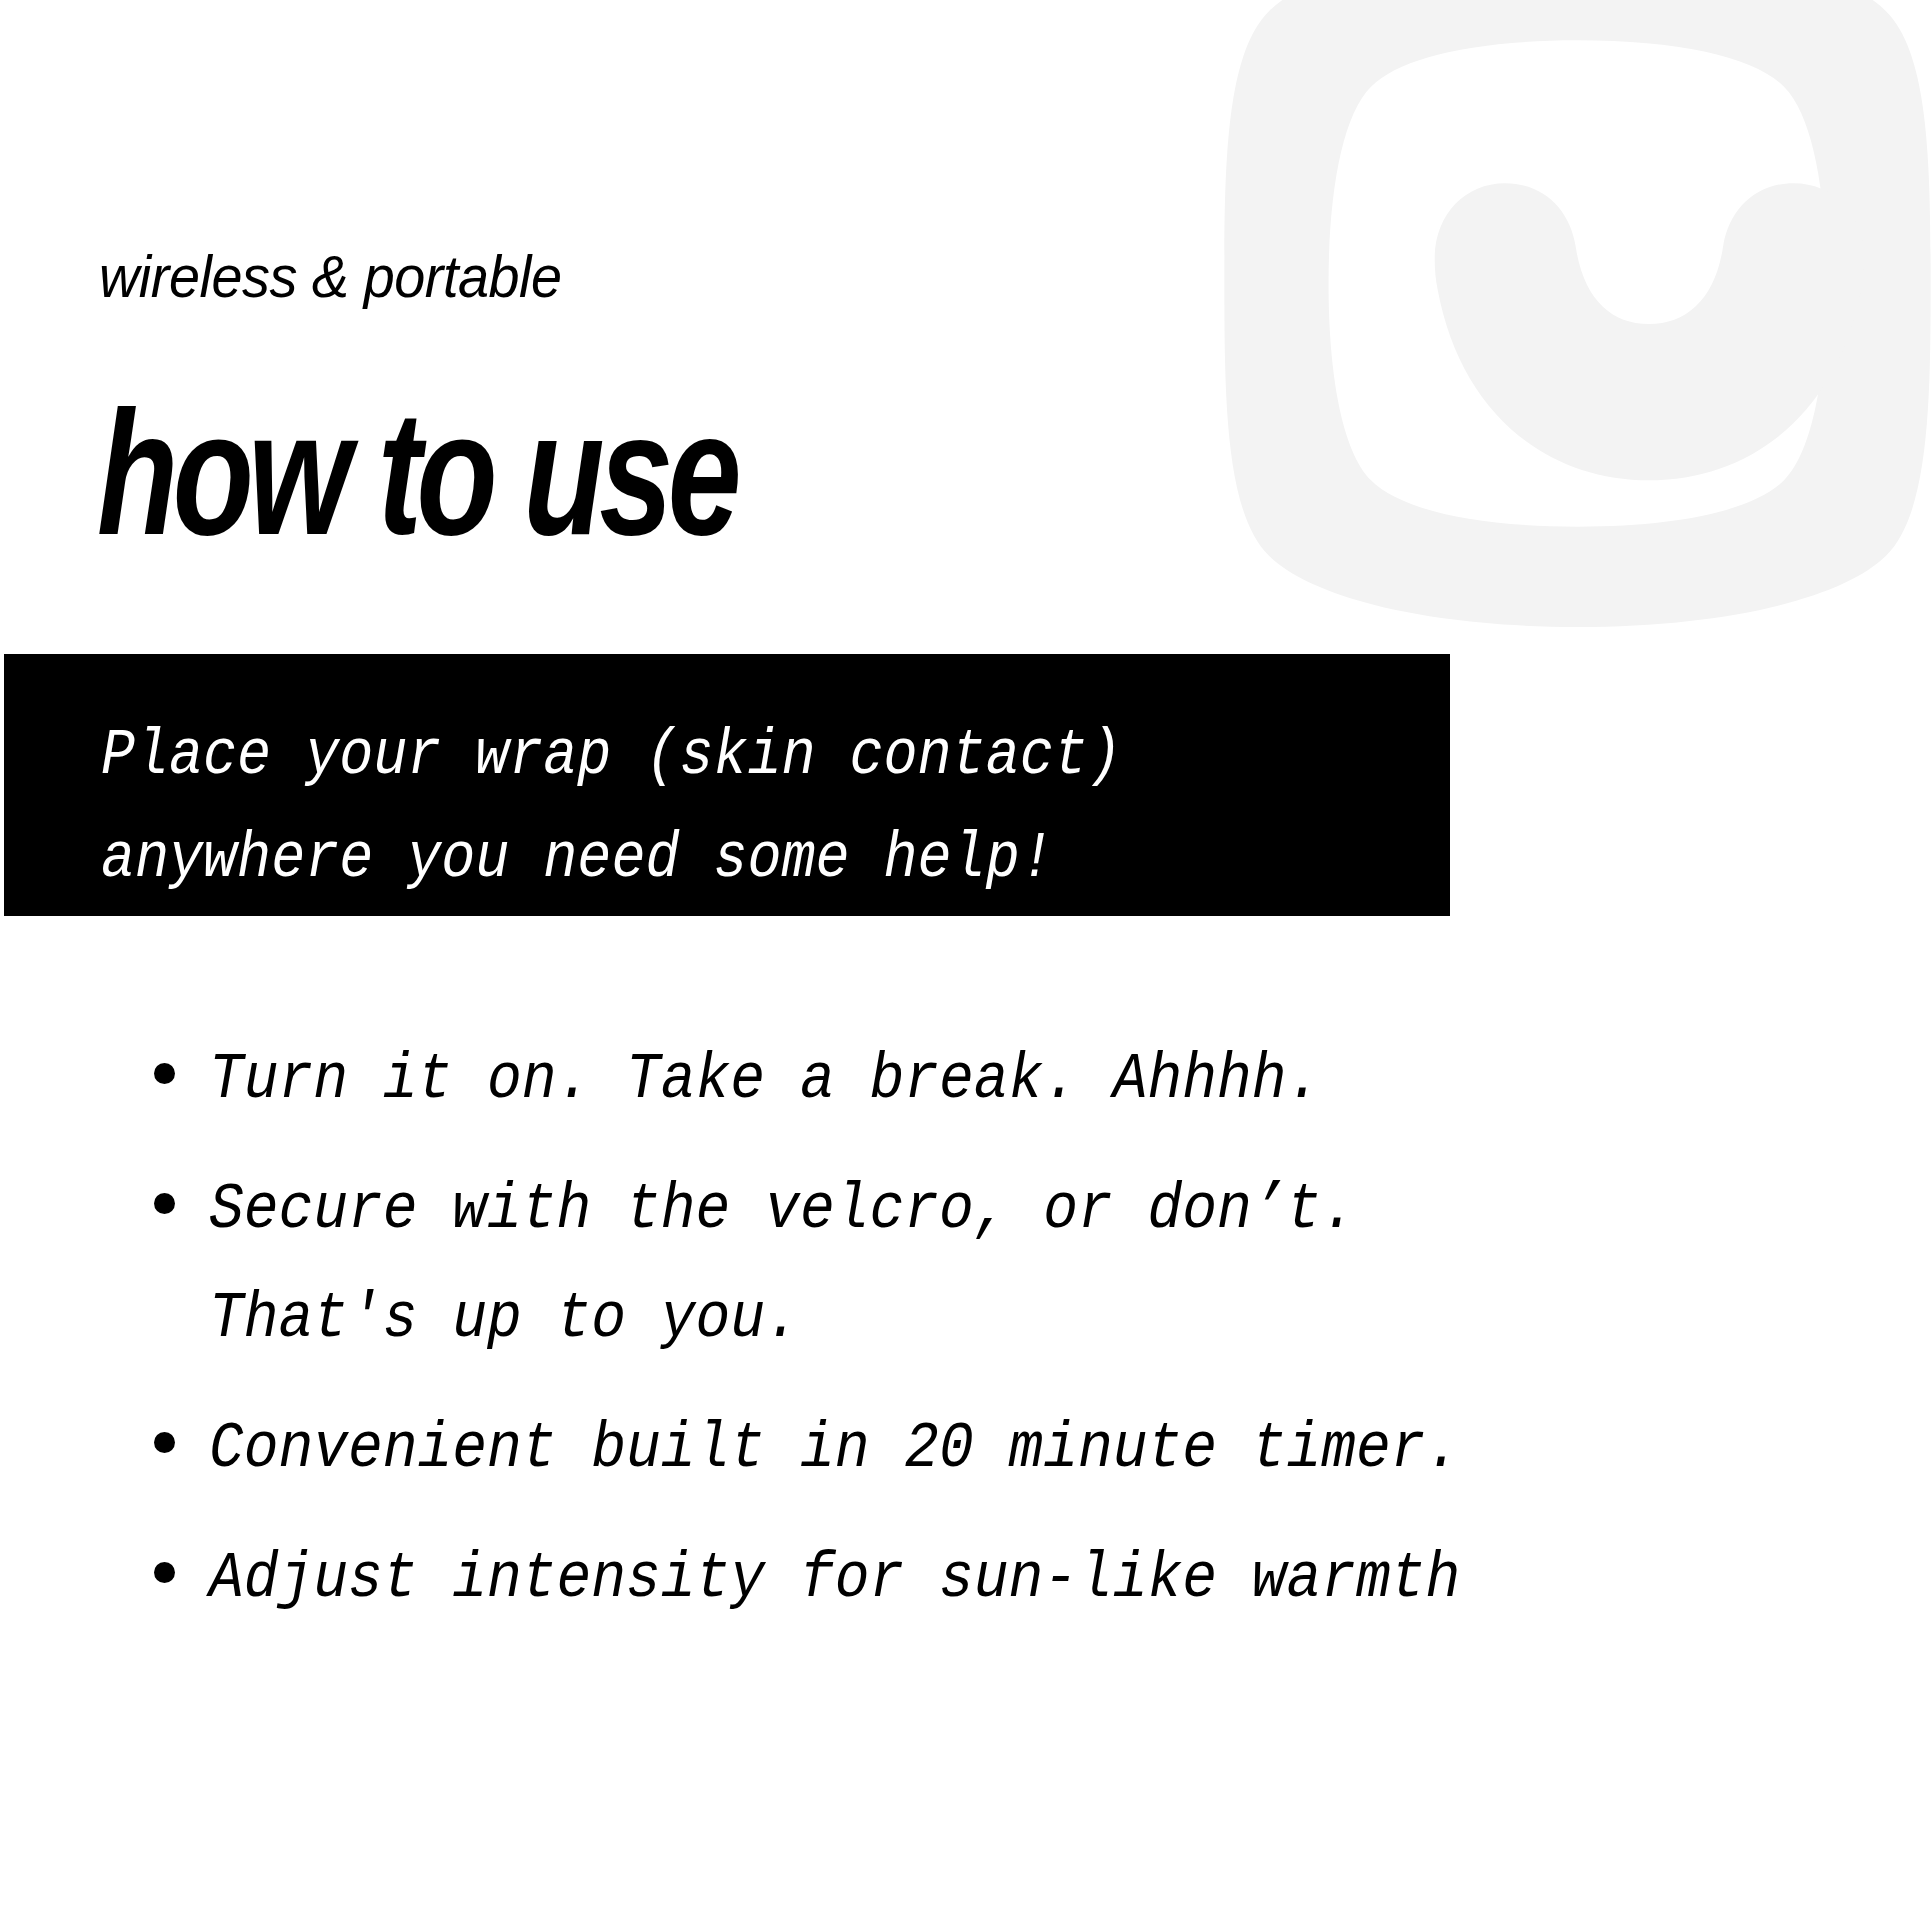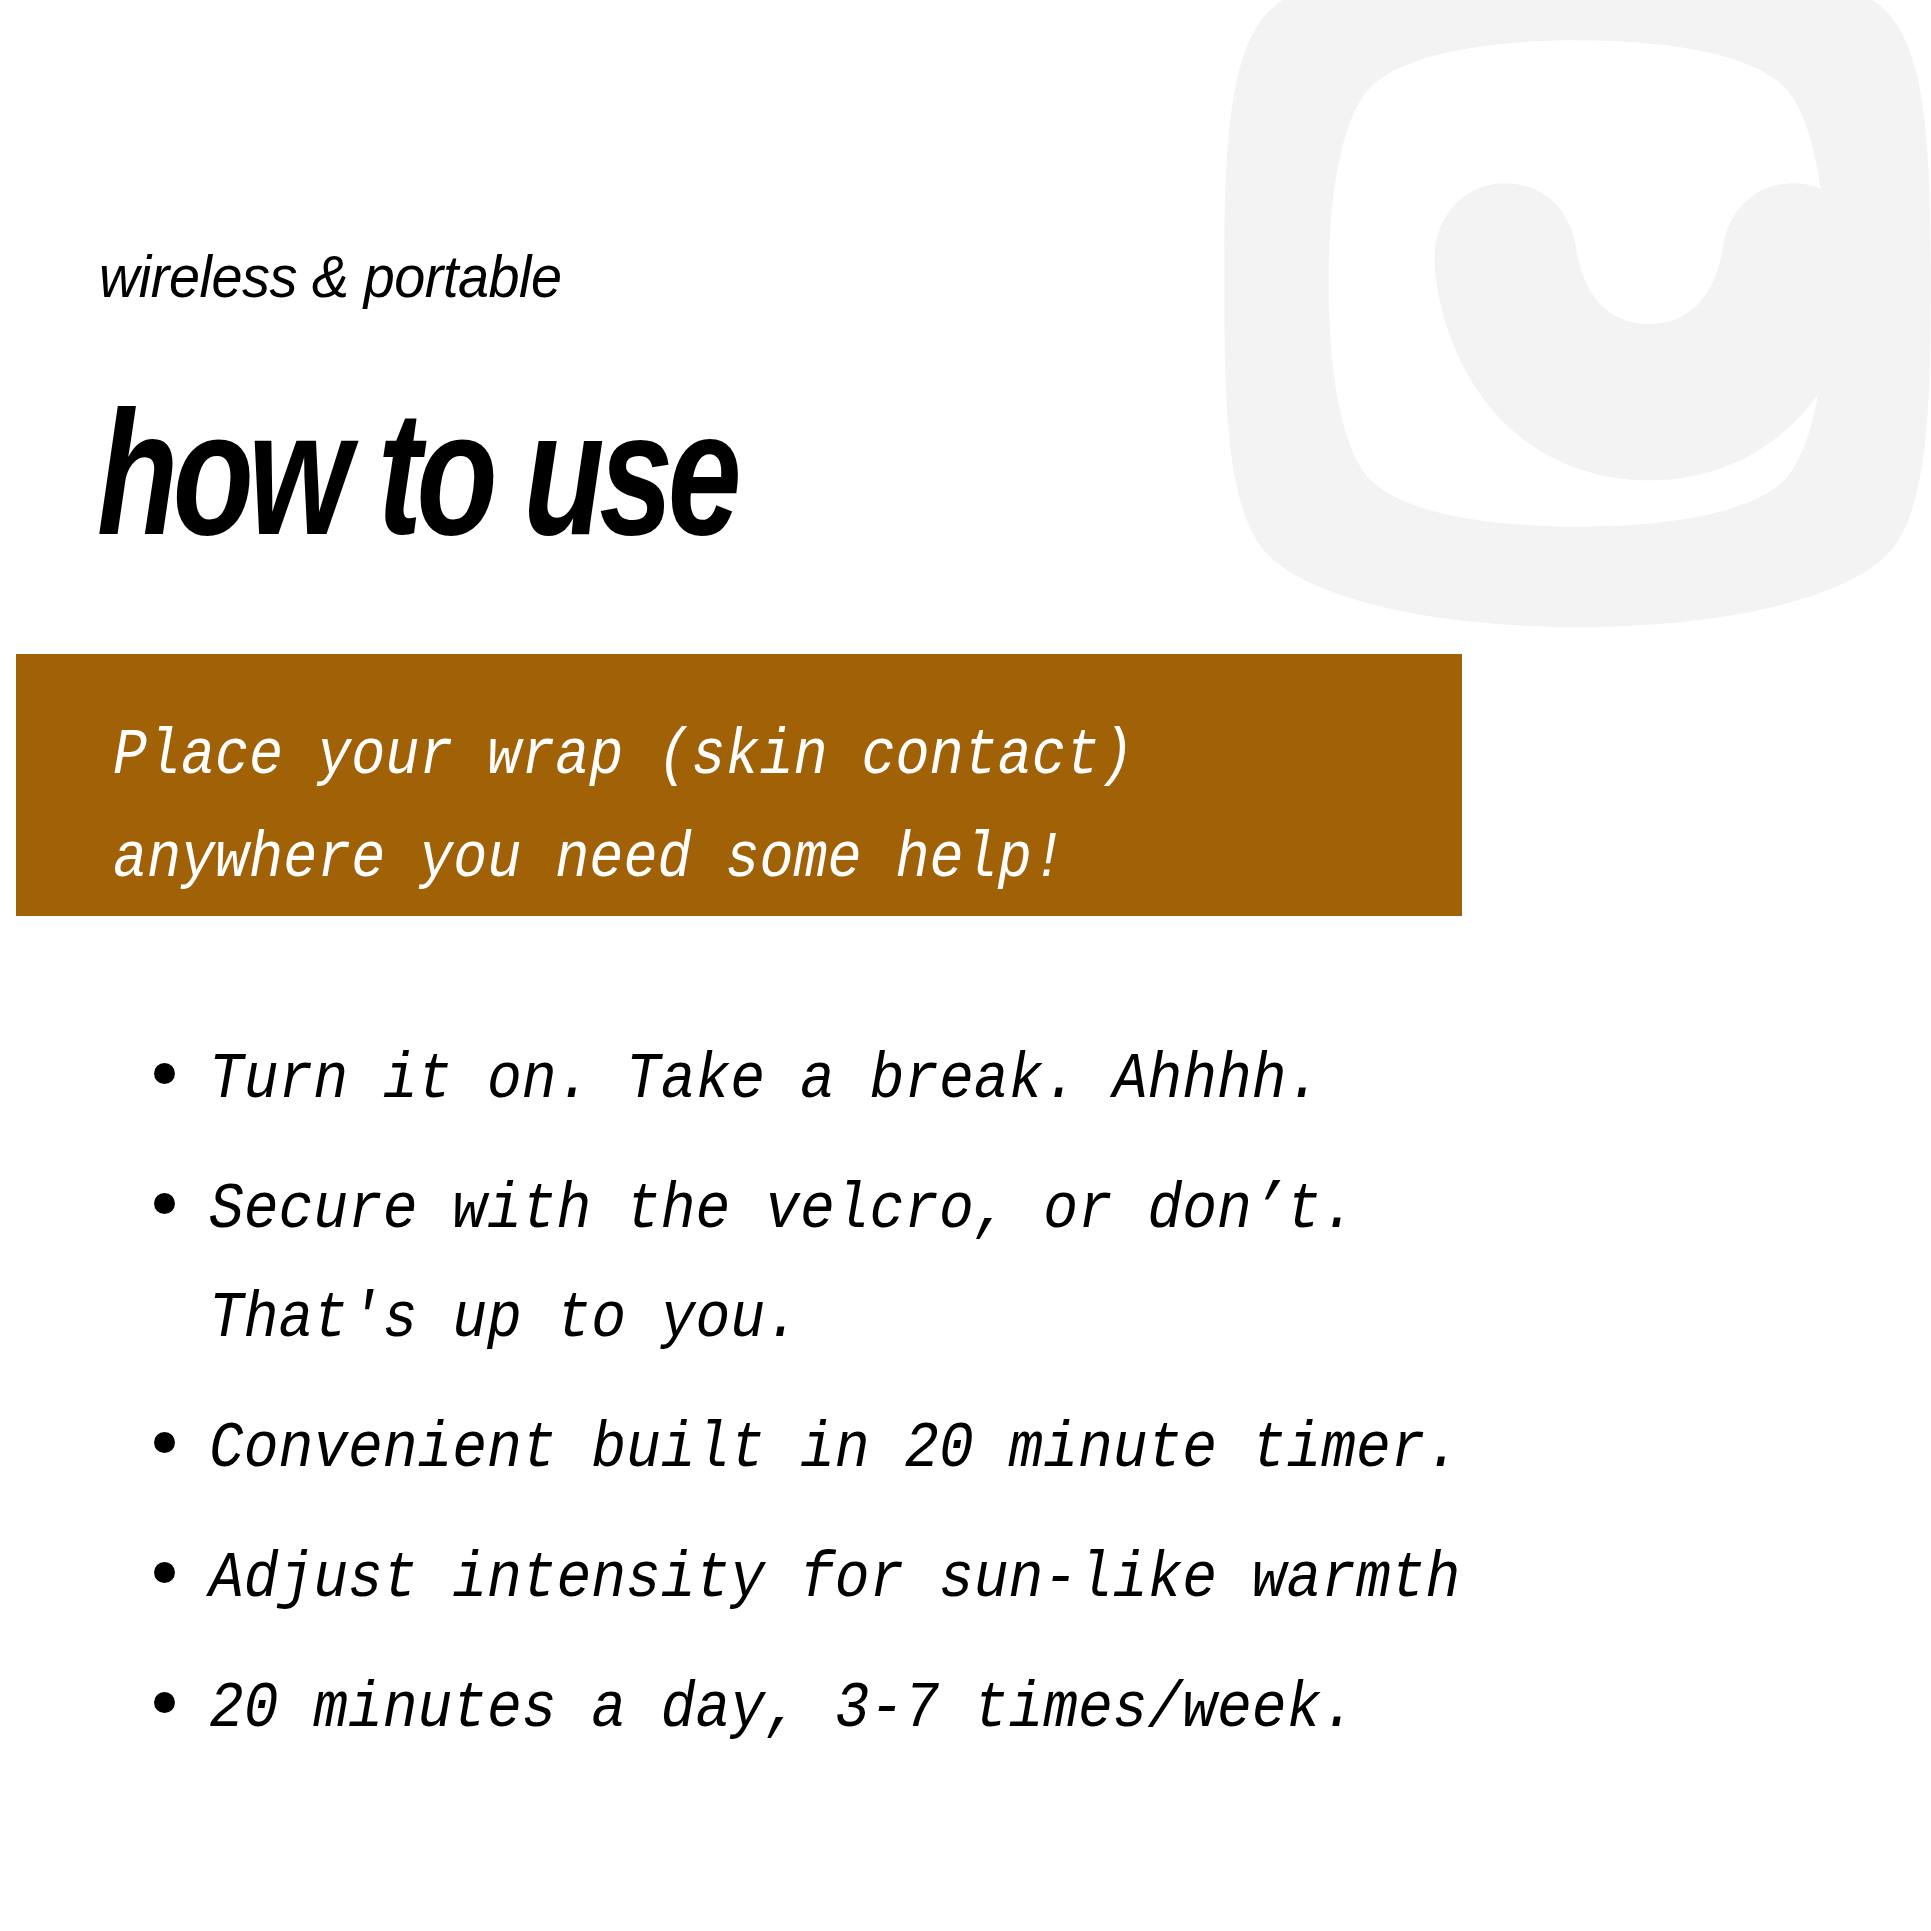--- a/index.html
+++ b/index.html
@@ -56,25 +56,25 @@
     letter-spacing: -6.8px;
     color: #000000;
     transform: scaleX(0.80) scaleY(1.06);
     transform-origin: left top;
     white-space: nowrap;
   }
 
   
   #banner {
     position: absolute;
-    left: 16px;
+    left: 4px;
     top: 654px;
     width: 1446px;
     height: 262px;
-    background: #a16207;
+    background: #000000;
   }
 
   #banner-text {
     position: absolute;
     left: 97px;
     top: 50px;
     width: 1313px;
     font-family: "Liberation Mono", "DejaVu Sans Mono", monospace;
     font-weight: 400;
     font-size: 63px;
@@ -190,21 +190,17 @@
     <div class="bullet-row">
       <span class="bullet-dot"></span>
       <span class="bullet-text">Convenient built in 20 minute timer.</span>
     </div>
 
     <div class="bullet-row">
       <span class="bullet-dot"></span>
       <span class="bullet-text">Adjust intensity for sun-like warmth</span>
     </div>
 
-    <div class="bullet-row">
-      <span class="bullet-dot"></span>
-      <span class="bullet-text">20 minutes a day, 3-7 times/week.</span>
-    </div>
 
   </div>
 
 </div>
 
 
 </body></html>

